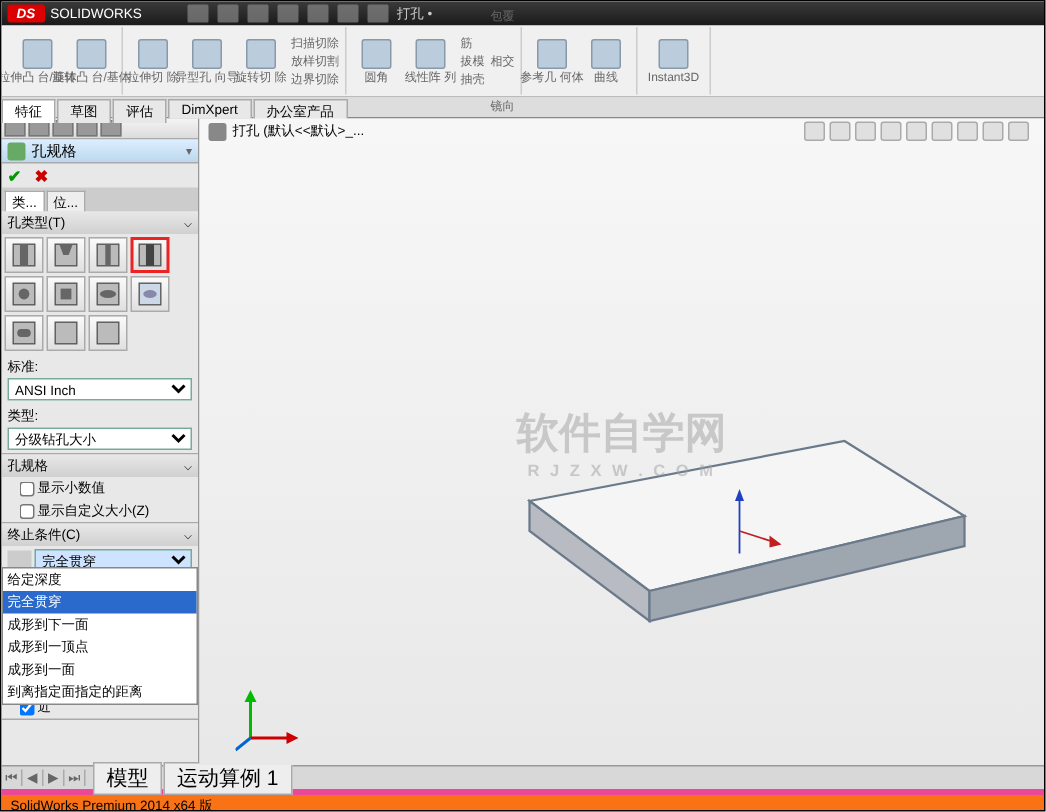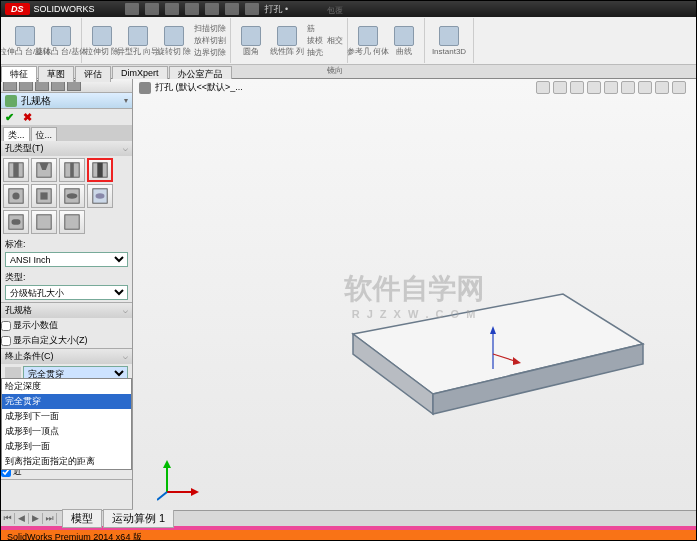--- a/index.html
+++ b/index.html
@@ -50,21 +50,21 @@
   .hbtn { width: 26px; height: 24px; background: linear-gradient(#fafafa,#e0e0e0); border: 1px solid #aaa; display: flex; align-items: center; justify-content: center; }
   .hbtn svg { width: 18px; height: 18px; }
   .hbtn.sel { border: 2px solid #e22; }
   
   .formrow { padding: 2px 4px; }
   .formrow label { font-size: 9px; display: block; margin-bottom: 1px; }
   .formrow select, .formrow input[type=text] { width: 100%; font-size: 9px; height: 15px; border: 1px solid #7a9; background: #fff; }
   .formrow .spinrow { display: flex; align-items: center; }
   .formrow .spinrow .ico { width: 16px; height: 14px; background: #ccc; margin-right: 2px; }
   .formrow .spinrow select { flex: 1; }
-  .chk { font-size: 9px; padding: 1px 0; display: block; }
+  .chk { font-size: 9px; padding: 1px 12px; display: block; }
   .chk input { vertical-align: middle; margin-right: 2px; width: 10px; height: 10px; }
   
   .dropdown-open { position: relative; }
   .dropdown-list { position: absolute; top: 14px; left: 0; width: 100%; background: #fff; border: 1px solid #888; z-index: 10; }
   .dropdown-list div { font-size: 9px; padding: 1px 3px; }
   .dropdown-list div.hl { background: #2a6acc; color: #fff; }
   
   .viewport { flex: 1; position: relative; background: linear-gradient(#f7f7f7,#e8e8e8); }
   .crumbs { position: absolute; top: 2px; left: 6px; font-size: 9px; display: flex; align-items: center; gap: 4px; }
   .crumbs .pin { width: 12px; height: 12px; background: #888; border-radius: 2px; }
@@ -73,21 +73,21 @@
   .viewtools .vt { width: 14px; height: 13px; background: #e0e0e0; border: 1px solid #aaa; border-radius: 2px; }
   
   .triad { position: absolute; bottom: 8px; left: 24px; }
   
   .watermark { position: absolute; top: 50%; left: 50%; transform: translate(-50%,-50%); font-size: 28px; color: rgba(160,160,160,.5); font-weight: bold; text-align: center; pointer-events: none; font-family: "Microsoft YaHei"; }
   .watermark .sub { font-size: 11px; display: block; letter-spacing: 2px; }
   
   .sheettabs { height: 16px; background: #d8d8d8; border-top: 1px solid #999; display: flex; align-items: center; }
   .sheettabs .nav { width: 60px; display: flex; }
   .sheettabs .nav span { width: 14px; text-align: center; font-size: 9px; color: #666; border-right: 1px solid #aaa; }
-  .sheettabs .stab { font-size: 11px; padding: 1px 8px; background: #eee; border: 1px solid #aaa; margin-left: 1px; }
+  .sheettabs .stab { font-size: 14px; padding: 1px 8px; background: #eee; border: 1px solid #aaa; margin-left: 1px; }
   
   .status { height: 14px; background: #f97316; border-top: 4px solid #ec4899; font-size: 9px; padding: 1px 6px; }
   
   .model3d { position: absolute; top: 135px; left: 200px; }
 </style>
 </head>
 <body>
 
 <div class="titlebar">
   <span class="logo">DS</span>

